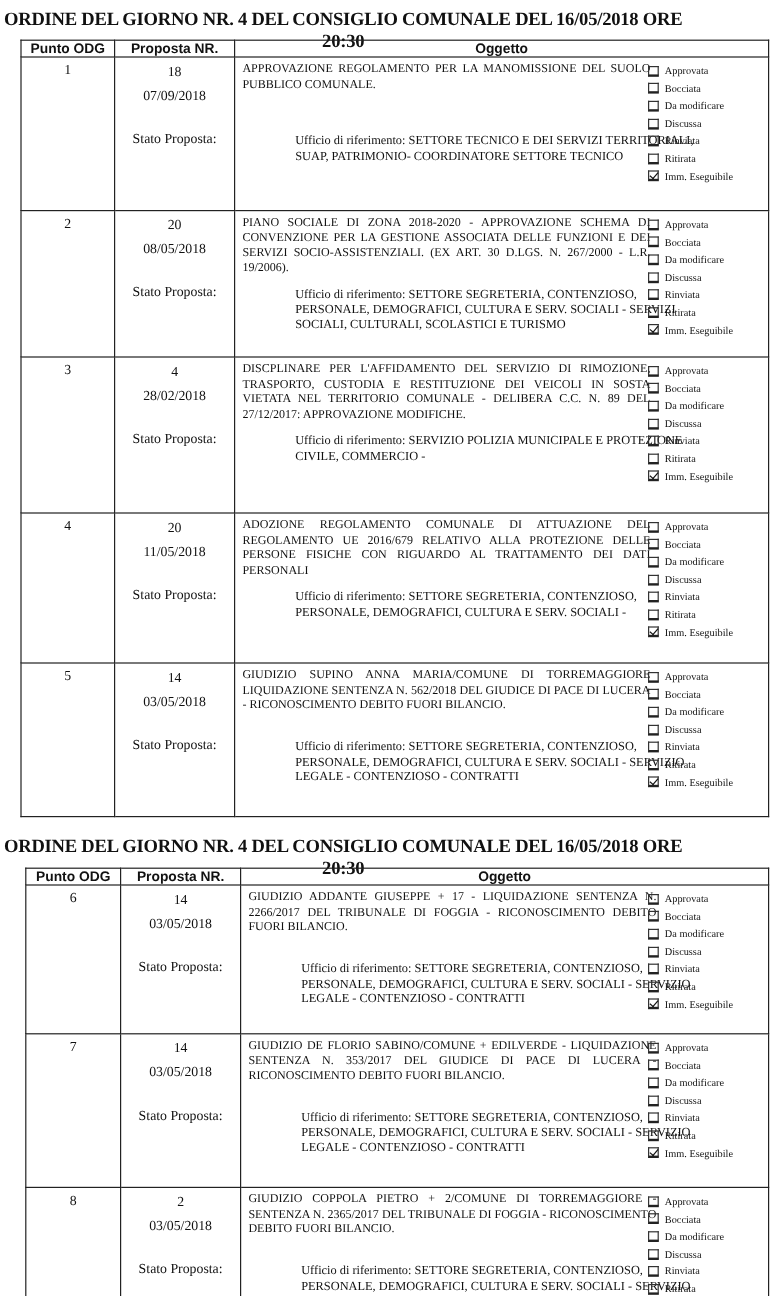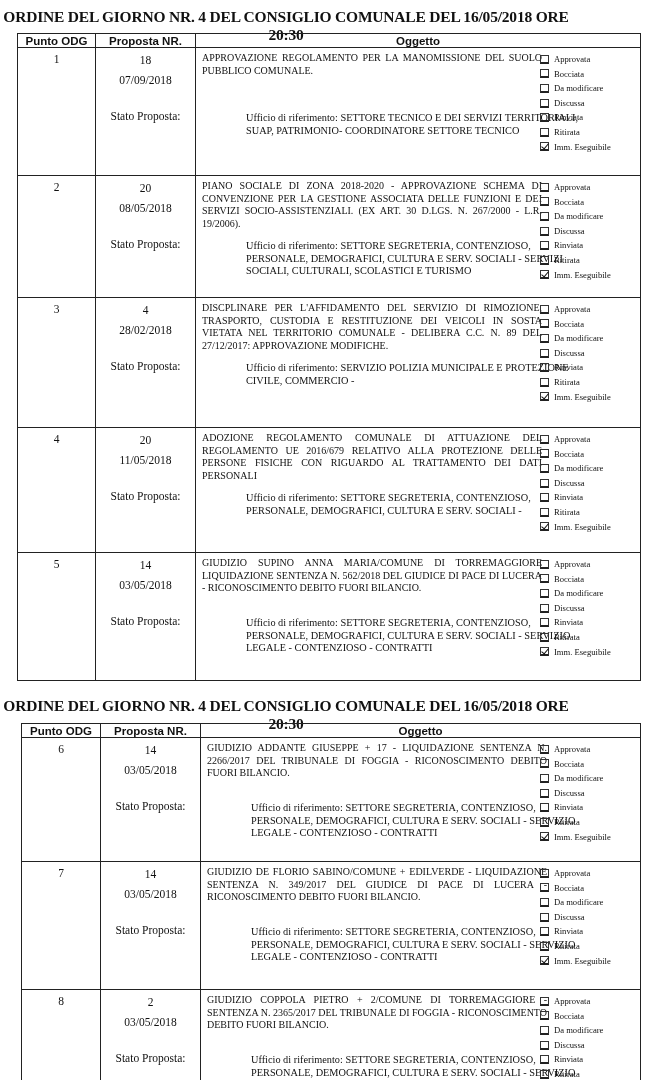--- a/index.html
+++ b/index.html
@@ -338,21 +338,21 @@
       </td>
       </tr>
       <tr style="height: 128px;">
       <td class="punto"><span>7</span></td>
       <td class="prop">
         <span class="num">14</span>
         <span class="date">03/05/2018</span>
         <span class="stato">Stato Proposta:</span>
       </td>
       <td class="ogg">
-        <div class="ogg-text">GIUDIZIO DE FLORIO SABINO/COMUNE + EDILVERDE - LIQUIDAZIONE SENTENZA N. 349/2017 DEL GIUDICE DI PACE DI LUCERA - RICONOSCIMENTO DEBITO FUORI BILANCIO.</div>
+        <div class="ogg-text">GIUDIZIO DE FLORIO SABINO/COMUNE + EDILVERDE - LIQUIDAZIONE SENTENZA N. 353/2017 DEL GIUDICE DI PACE DI LUCERA - RICONOSCIMENTO DEBITO FUORI BILANCIO.</div>
         <div class="ufficio">Ufficio di riferimento: SETTORE SEGRETERIA, CONTENZIOSO, PERSONALE, DEMOGRAFICI, CULTURA E SERV. SOCIALI - SERVIZIO LEGALE - CONTENZIOSO - CONTRATTI</div>
         <div class="status-list">
             <div class="status-item">
           <span class="cb"></span>
           <span>Approvata</span>
         </div>
             <div class="status-item">
           <span class="cb"></span>
           <span>Bocciata</span>
         </div>

